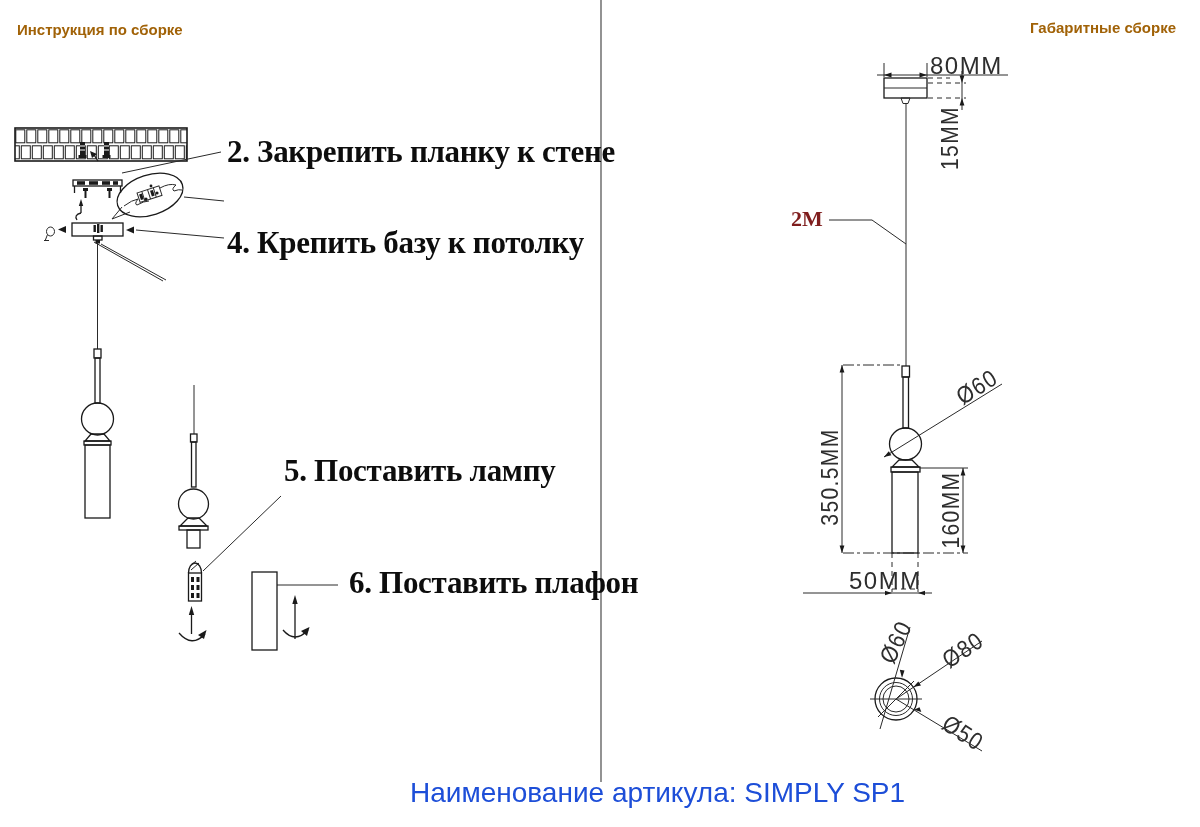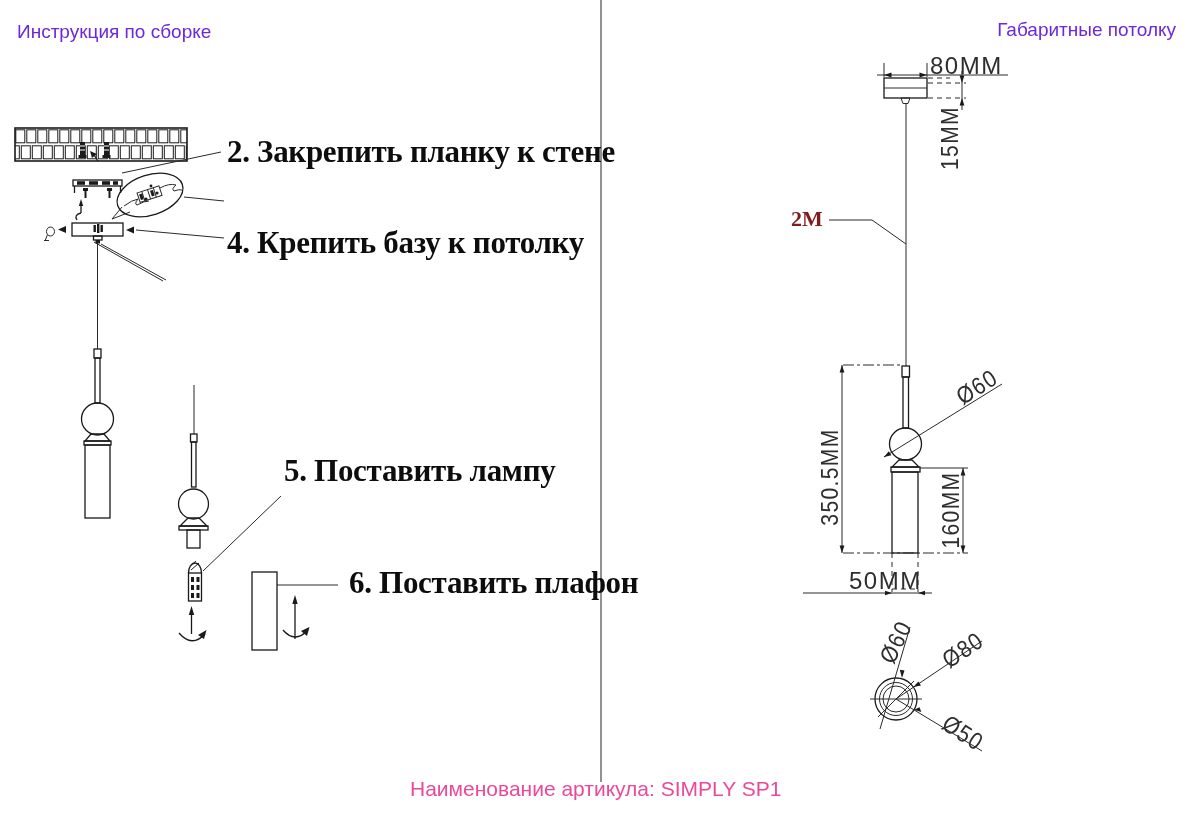--- a/index.html
+++ b/index.html
@@ -1,24 +1,24 @@
 <!DOCTYPE html>
 <html><head>
 <meta charset="utf-8">
 <style>
   html,body{margin:0;padding:0;background:#ffffff;}
   .scene{position:relative;width:1200px;height:827px;background:#ffffff;overflow:hidden;
          font-family:"Liberation Sans", sans-serif;color:#1a1a1a;}
   .abs{position:absolute;white-space:nowrap;}
-  .title{font-size:19px;color:#6d28d9;}
+  .title{font-size:15px;color:#a16207;font-weight:bold;}
   .step{font-family:"Liberation Serif", serif;font-weight:700;font-size:31px;color:#0d0d0d;line-height:1;letter-spacing:-0.3px;}
   .dim{font-size:24px;color:#2e2e2e;letter-spacing:1.5px;line-height:1;transform-origin:center center;}
   .dim.c{transform:translate(-50%,-50%) var(--rot) scaleX(0.88);}
   .twom{font-family:"Liberation Serif", serif;font-weight:700;font-size:22px;color:#7f1d1d;line-height:1;}
-  .caption{font-size:21px;color:#ec4899;}
+  .caption{font-size:28px;color:#1d4ed8;}
   svg{position:absolute;left:0;top:0;}
   .ln{fill:none;stroke:#1a1a1a;stroke-width:1.3;}
   .lt{fill:none;stroke:#2a2a2a;stroke-width:1;}
   .fb{fill:#1a1a1a;stroke:none;}
   .dash{stroke-dasharray:5 4;}
   .cdash{stroke-dasharray:11 3 3 3;}
 </style>
 </head>
 <body>
 
@@ -251,21 +251,21 @@
 
       <line x1="896" y1="699" x2="982" y2="641" class="lt"></line>
       <polygon points="913.5,687 921,685.5 918.3,681.5" class="fb"></polygon>
 
       <line x1="896" y1="699" x2="982" y2="751" class="lt"></line>
       <polygon points="914,709.8 921.3,712 919.5,707.3" class="fb"></polygon>
     </g>
   </svg>
 
   <div class="abs title" style="left:17px;top:21px;">Инструкция по сборке</div>
-  <div class="abs title" style="right:24px;top:19px;">Габаритные потолку</div>
+  <div class="abs title" style="right:24px;top:19px;">Габаритные сборке</div>
 
   <div class="abs step" style="left:227px;top:136px;">2. Закрепить планку к стене</div>
   <div class="abs step" style="left:227px;top:227px;">4. Крепить базу к потолку</div>
   <div class="abs step" style="left:284px;top:455px;">5. Поставить лампу</div>
   <div class="abs step" style="left:349px;top:567px;">6. Поставить плафон</div>
 
   <div class="abs dim" style="left:930px;top:54px;">80MM</div>
   <div class="abs dim c" style="left:950px;top:138px;--rot:rotate(-90deg);">15MM</div>
   <div class="abs twom" style="left:791px;top:208px;">2M</div>
   <div class="abs dim c" style="left:830px;top:477px;--rot:rotate(-90deg);">350.5MM</div>

